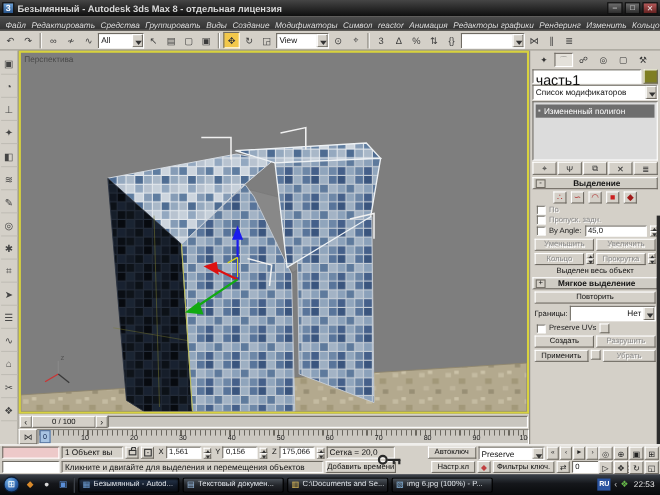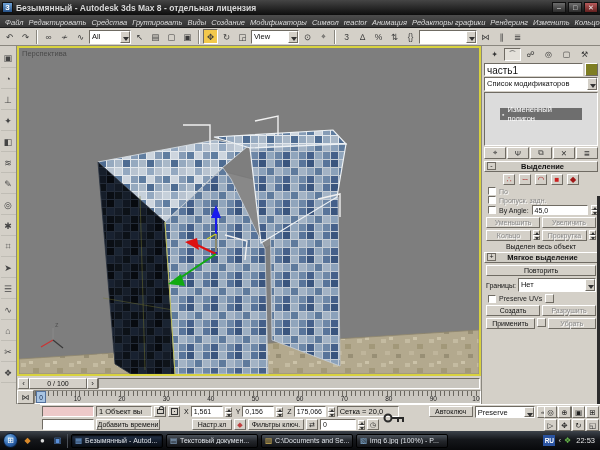--- a/index.html
+++ b/index.html
@@ -62,53 +62,53 @@
     font-size:6.5px;color:#10244a;display:flex;align-items:center;justify-content:center;}
   .ticks{position:absolute;left:20px;top:4px;display:flex;}
   .tick{width:44.5px;text-align:center;font-size:6.5px;color:#222;flex:none;}
 
   
   .cmdpanel{width:119px;background:#d4d0c8;border-left:1px solid #8a877f;padding:1px 2px;position:relative;overflow:hidden;font-size:8px;}
   .ptabs{display:flex;gap:1px;margin:1px 0 2px 2px;}
   .ptab{width:17px;height:13px;font-size:8px;color:#333;display:flex;align-items:center;justify-content:center;background:#d4d0c8;}
   .ptab.active{background:#e4e1da;border:1px solid;border-color:#6f6b63 #ffffff #ffffff #6f6b63;}
   .namerow{display:flex;gap:2px;margin:1px 0;}
-  .namefield{flex:1;height:13px;background:#fff;font-size:10px;padding:1px 2px;color:#111;}
+  .namefield{flex:1;height:13px;background:#fff;font-size:13px;padding:1px 2px;color:#111;}
   .swatch{width:13px;height:13px;background:#7e7e22;}
   .modlist{width:100%;margin:1px 0;}
-  .stack{height:54px;background:#dcdcdc;margin:1px 0;padding:15px;overflow:hidden;}
+  .stack{height:54px;background:#dcdcdc;margin:1px 0;padding:2px;overflow:hidden;}
   .stackrow{height:12px;display:flex;align-items:center;gap:3px;padding:0 2px;font-size:7.5px;}
   .stackrow.selected{background:#6e6e6e;color:#fff;}
   .stackicon{font-size:7px;color:#d8d8d8;}
   .stacktools{display:flex;gap:1px;justify-content:space-between;margin:1px 0 2px 0;}
   .stbtn{flex:1;height:12px;font-size:7.5px;color:#333;display:flex;align-items:center;justify-content:center;background:#d4d0c8;}
 
-  .rollhdr{height:11px;background:#cfccc4;display:flex;align-items:flex-start;gap:3px;padding:0 2px;margin-top:2px;}
+  .rollhdr{height:11px;background:#cfccc4;display:flex;align-items:center;gap:3px;padding:0 2px;margin-top:2px;}
   .rolltgl{width:9px;height:8px;background:#d4d0c8;font-size:7px;line-height:6px;text-align:center;color:#111;border:1px solid #6f6b63;}
   .rolltitle{flex:1;text-align:center;font-size:7.5px;font-weight:bold;color:#111;margin-right:9px;}
   .subobjrow{display:flex;justify-content:center;gap:4px;margin:2px 0;}
   .sobtn{width:12px;height:11px;font-size:8px;display:flex;align-items:center;justify-content:center;}
   .chkrow{display:flex;align-items:center;gap:3px;font-size:7px;margin:1px 0 1px 4px;color:#222;}
   .cbx{width:8px;height:8px;background:#fff;flex:none;}
   .ffield{background:#fff;font-size:7px;color:#111;padding:0 2px;height:10px;line-height:9px;}
   .spin{width:7px;height:10px;display:flex;flex-direction:column;flex:none;}
   .spin i{flex:1;background:#d4d0c8;position:relative;}
   .spin i::after{content:"";position:absolute;left:1px;}
   .spin .up::after{top:1px;border-left:2px solid transparent;border-right:2px solid transparent;border-bottom:3px solid #333;}
   .spin .dn::after{top:1px;border-left:2px solid transparent;border-right:2px solid transparent;border-top:3px solid #333;}
   .btnrow{display:flex;gap:2px;margin:2px 2px;}
   .pbtnw{flex:1;height:11px;font-size:7px;display:flex;align-items:center;justify-content:center;background:#d4d0c8;color:#111;}
   .statusline{text-align:center;font-size:7px;color:#111;margin:2px 0;}
   .fullbtn{height:11px;margin:2px 2px;font-size:7px;display:flex;align-items:center;justify-content:center;background:#d4d0c8;color:#111;}
-  .rowline{display:flex;align-items:center;gap:2px;margin:2px 2px;font-size:7px;color:#111;}
+  .rowline{display:flex;align-items:center;gap:2px;margin:2px 2px;font-size:7px;color:#111;text-align:right;}
   .minibox{width:9px;height:9px;background:#d4d0c8;flex:none;}
   .panelscroll{position:absolute;right:0;top:150px;bottom:0;width:3px;background:#2c2c2c;}
 
   
-  .statusbar{height:27px;background:#d4d0c8;border-top:1px solid #ffffff;position:relative;font-size:7.5px;overflow:hidden;margin-left:40px;}
+  .statusbar{height:27px;background:#d4d0c8;border-top:1px solid #ffffff;position:relative;font-size:7.5px;overflow:hidden;}
   .srow{height:13px;display:flex;align-items:center;gap:2px;padding:0 2px;}
   .mlistener{width:52px;height:11px;flex:none;}
   .mlistener.pink{background:#edc9c9;}
   .mlistener.white{background:#ffffff;}
   .flatfield{background:#d4d0c8;height:11px;display:flex;align-items:center;padding:0 2px;color:#111;white-space:nowrap;overflow:hidden;}
   .selinfo{width:56px;flex:none;}
   .mini{width:12px;height:11px;display:flex;align-items:center;justify-content:center;background:#d4d0c8;font-size:7px;color:#222;flex:none;}
   .lockicon{width:7px;height:5px;border:1px solid #333;position:relative;display:block;}
   .lockicon::before{content:"";position:absolute;left:1px;top:-4px;width:3px;height:3px;border:1px solid #333;border-bottom:none;border-radius:3px 3px 0 0;}
   .absicon{width:7px;height:7px;border:1px solid #333;position:relative;display:block;}
@@ -519,20 +519,21 @@
       <span class="playback">
           <span class="pbtn b-out">«</span>
           <span class="pbtn b-out">‹</span>
           <span class="pbtn b-out">►</span>
           <span class="pbtn b-out">›</span>
           <span class="pbtn b-out">»</span>
         </span>
     </div>
     <div class="srow">
       <span class="mlistener white b-in"></span>
+      <span class="flatfield promptfield b-in">Кликните и двигайте для выделения и перемещения объектов</span>
       <span class="addtime b-out">Добавить времени</span>
       <span class="setkeybtn b-out">Настр.кл</span>
       <span class="mini b-out" style="color:#c04040">◆</span>
       <span class="kfbtn b-out">Фильтры ключ.</span>
       <span class="mini b-out">⇄</span>
       <span class="framefield b-in">0</span>
       <span class="spin">
           <i class="up b-out"></i>
           <i class="dn b-out"></i>
         </span>

